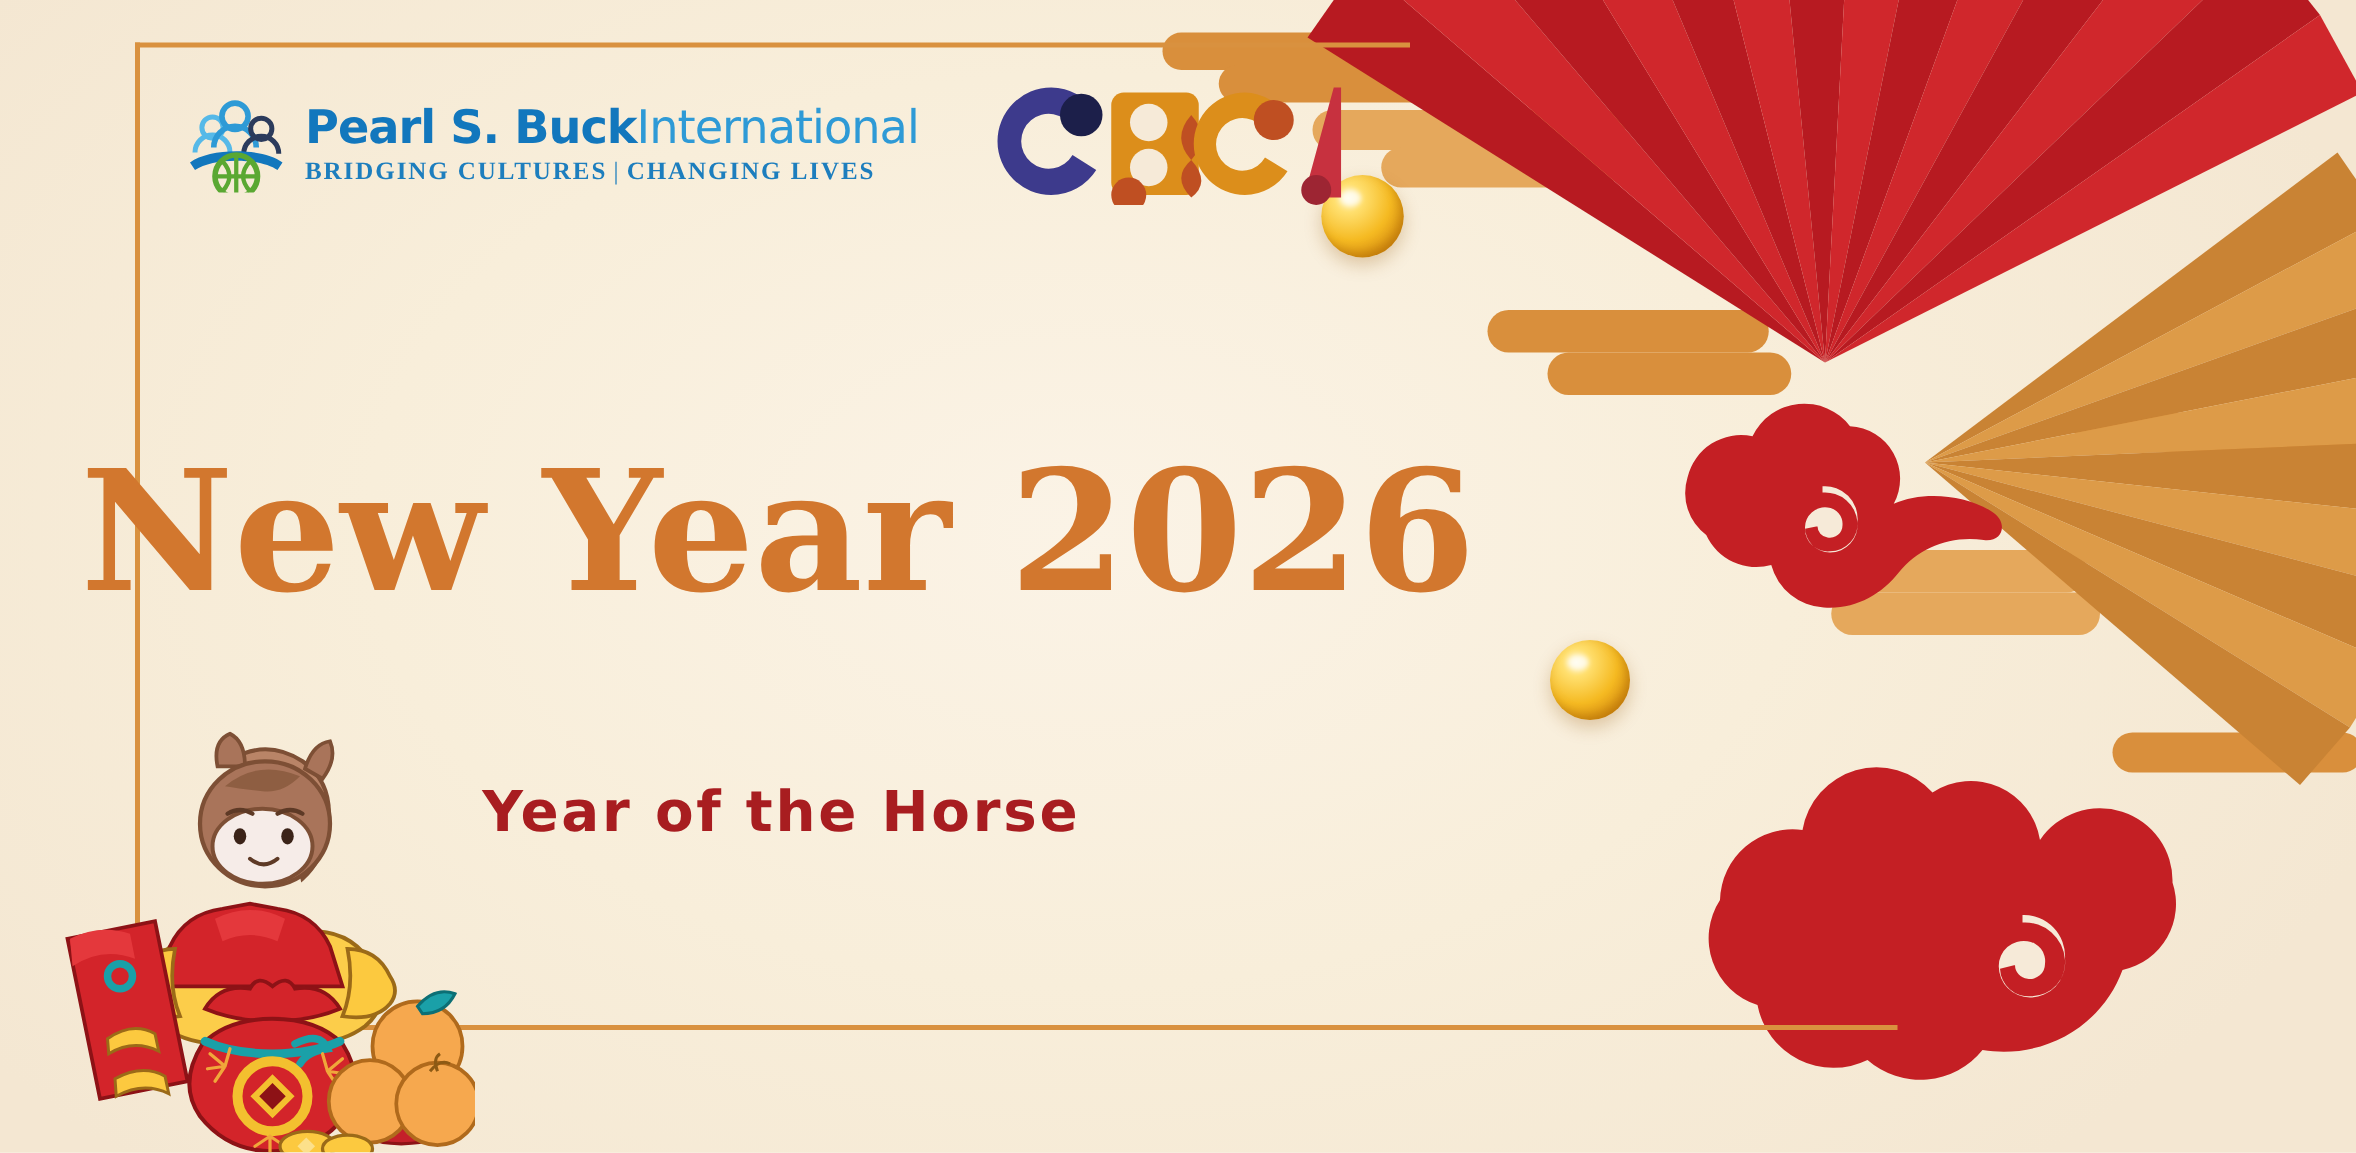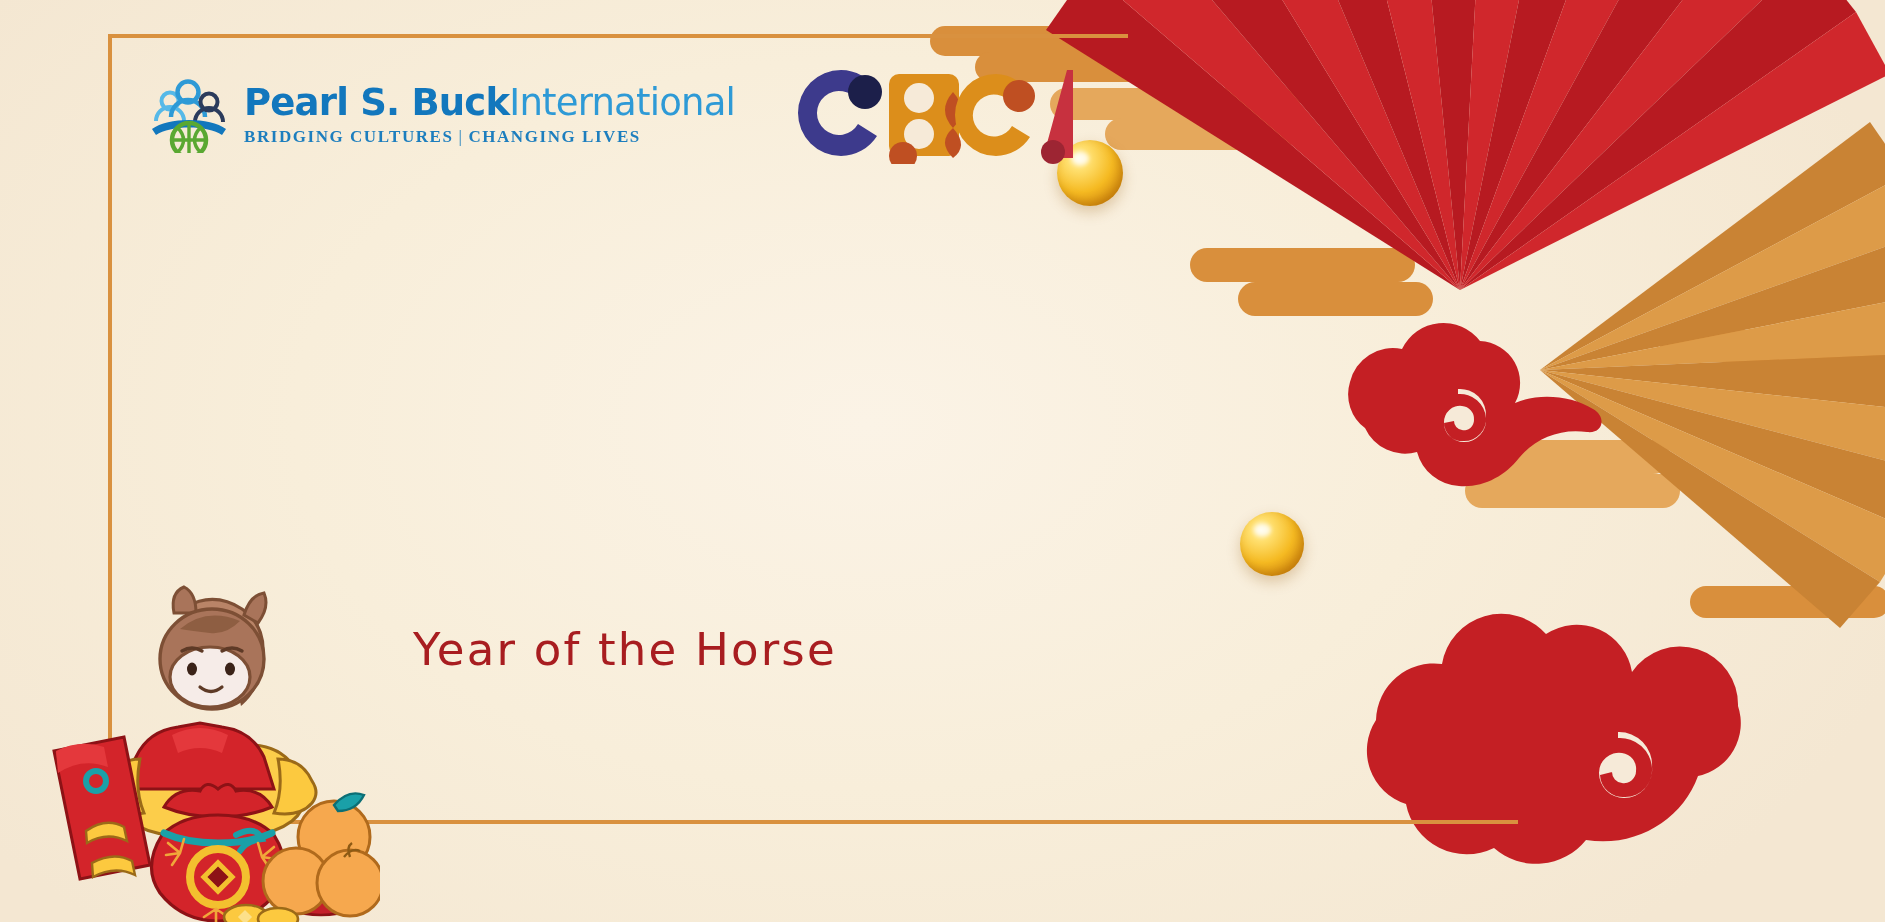--- a/index.html
+++ b/index.html
@@ -43,39 +43,39 @@
   #psb-mark{width:82px;height:76px;position:relative;flex:0 0 auto;}
   #psb-text{display:flex;flex-direction:column;gap:2px;}
   .psb-name{
     font-family:"DejaVu Sans",sans-serif;
     font-size:37px;line-height:1.0;letter-spacing:-.8px;white-space:nowrap;
   }
   .psb-name .b{font-weight:bold;color:#1277bd;}
   .psb-name .l{font-weight:normal;color:#2e9ad6;}
   .psb-tag{
     font-family:"Liberation Serif",serif;font-weight:bold;
-    font-size:17px;letter-spacing:1.55px;color:#1d7ebe;white-space:nowrap;
+    font-size:20px;letter-spacing:1.55px;color:#1d7ebe;white-space:nowrap;
     margin-top:4px;
   }
   .psb-tag .bar{color:#1d7ebe;font-weight:normal;padding:0 5px;}
 
   #cbca-logo{margin-left:6px;}
   #line-lunar{
     position:absolute;left:0;top:198px;width:1215px;text-align:center;
     font-family:"DejaVu Serif",serif;font-weight:bold;
     font-size:172px;line-height:1;color:#9d1818;letter-spacing:-1px;
   }
   #line-year{
     position:absolute;left:0;top:358px;width:1245px;text-align:center;
     font-family:"DejaVu Serif",serif;font-weight:bold;
     font-size:134px;line-height:1;color:#d2772e;letter-spacing:0px;
   }
   #subtitle{
     position:absolute;left:0;top:627px;width:1250px;text-align:center;
-    font-family:"DejaVu Sans",sans-serif;font-weight:normal;
+    font-family:"DejaVu Sans",sans-serif;font-weight:bold;
     font-size:45px;line-height:1;color:#a81d20;letter-spacing:2.2px;
   }
 
   
   #horse-art{position:absolute;left:40px;top:585px;width:340px;height:337px;}
 </style>
 </head>
 <body>
 
 <div id="banner">
@@ -210,20 +210,21 @@
 
         <path d="M215 12 a41 41 0 1 0 0 82 a41 41 0 0 0 34,-19 l-18,-11 a21 21 0 1 1 0,-21 l18,-11 A41 41 0 0 0 215 12 Z" fill="#dc8e1b"></path>
         <circle cx="238" cy="34" r="16" fill="#bf4f22"></circle>
 
         <path d="M262 96 L286 8 L292 8 L292 96 L274 96 L272 82 L266 82 Z" fill="#c7313f"></path>
         <circle cx="272" cy="90" r="12" fill="#9d2533"></circle>
       </svg>
     </div>
   </div>
 
+  <div id="line-year">New Year 2026</div>
   <div id="subtitle">Year of the Horse</div>
 
   <div id="horse-art">
     <svg width="340" height="337" viewBox="0 0 340 337">
 
       <path d="M84 188 q14 -26 44 -28 h86 q30 2 44 28 q16 30 -6 48 q-16 12 -40 14 h-82 q-24 -2 -40 -14 q-22 -18 -6 -48 Z" fill="#fccd4a" stroke="#9b6a18" stroke-width="3.2"></path>
       <path d="M112 176 q22 -16 56 -16 q34 0 56 16 q-20 18 -56 18 q-36 0 -56 -18 Z" fill="#ffe07a"></path>
 
       <path d="M96 172 q12 -26 42 -30 l22 -4 l22 4 q30 4 42 30 l10 32 l-148 0 Z" fill="#d3242a" stroke="#8d1216" stroke-width="3"></path>
       <path d="M132 150 q28 -14 56 0 l-6 18 q-22 -10 -44 0 Z" fill="#e4383c"></path>

